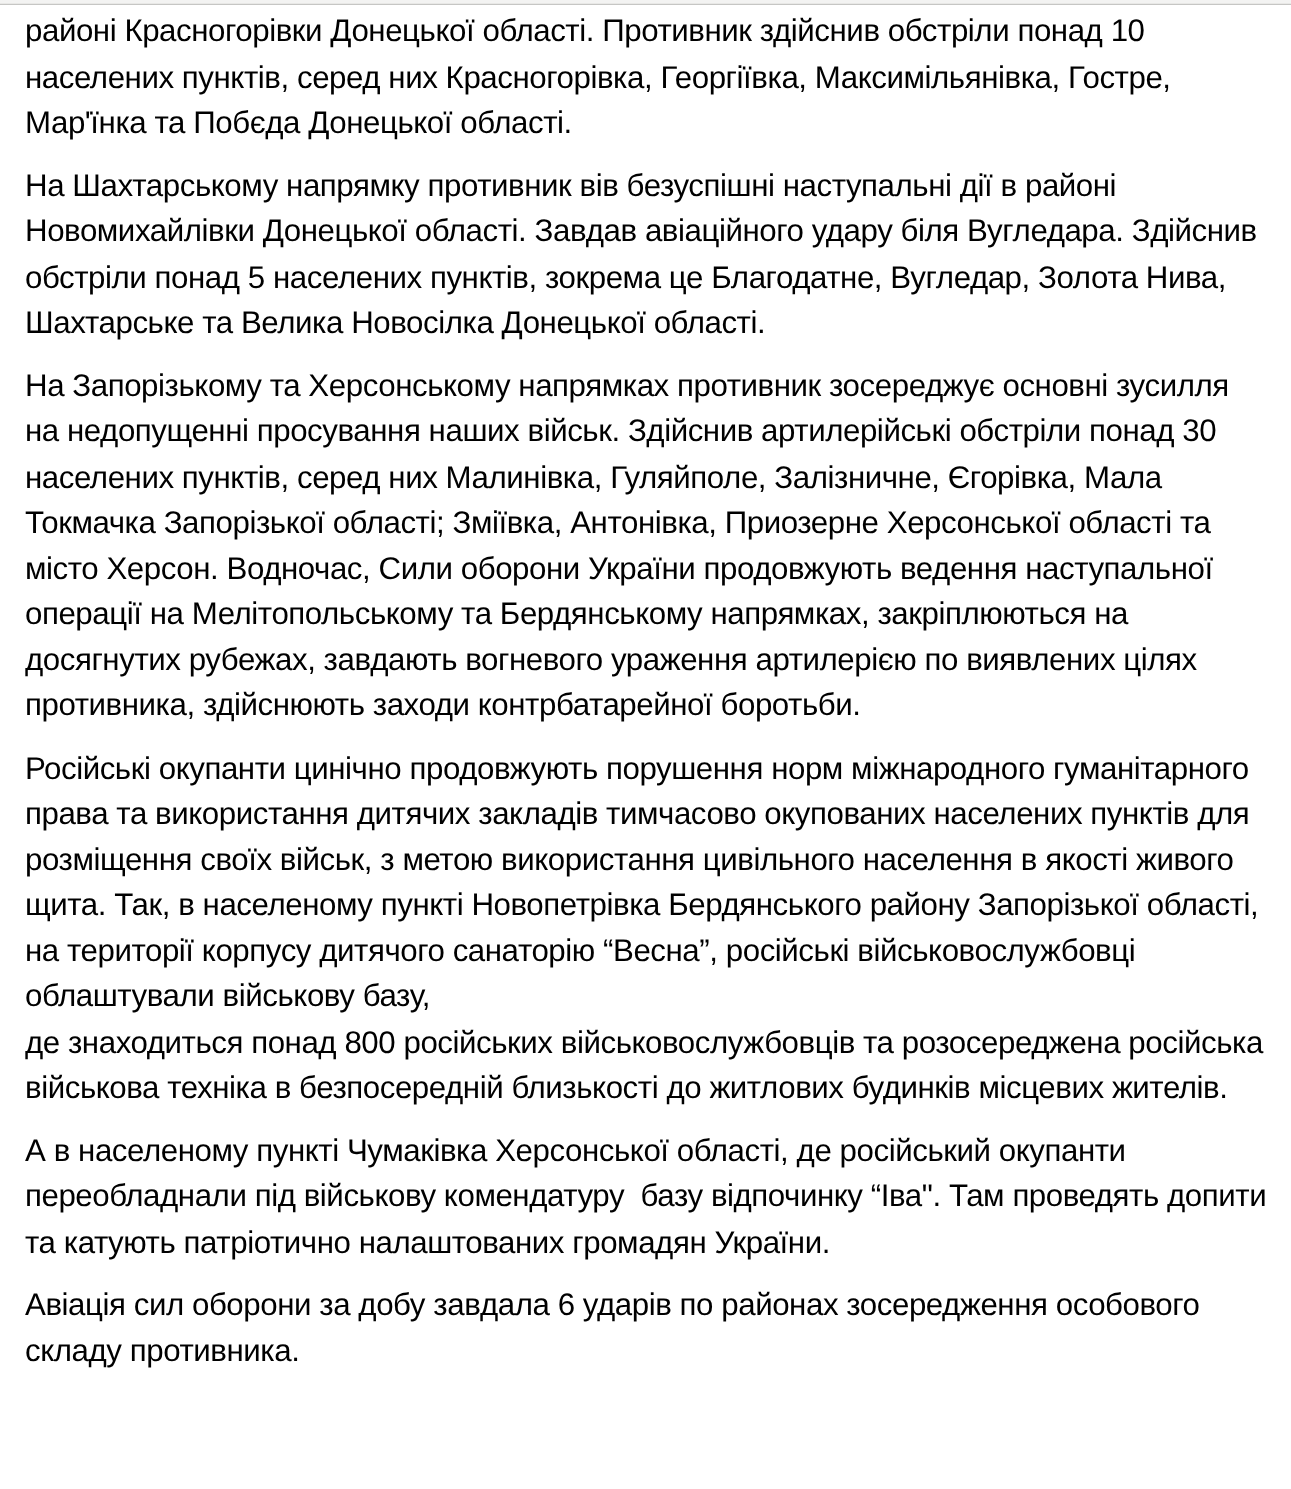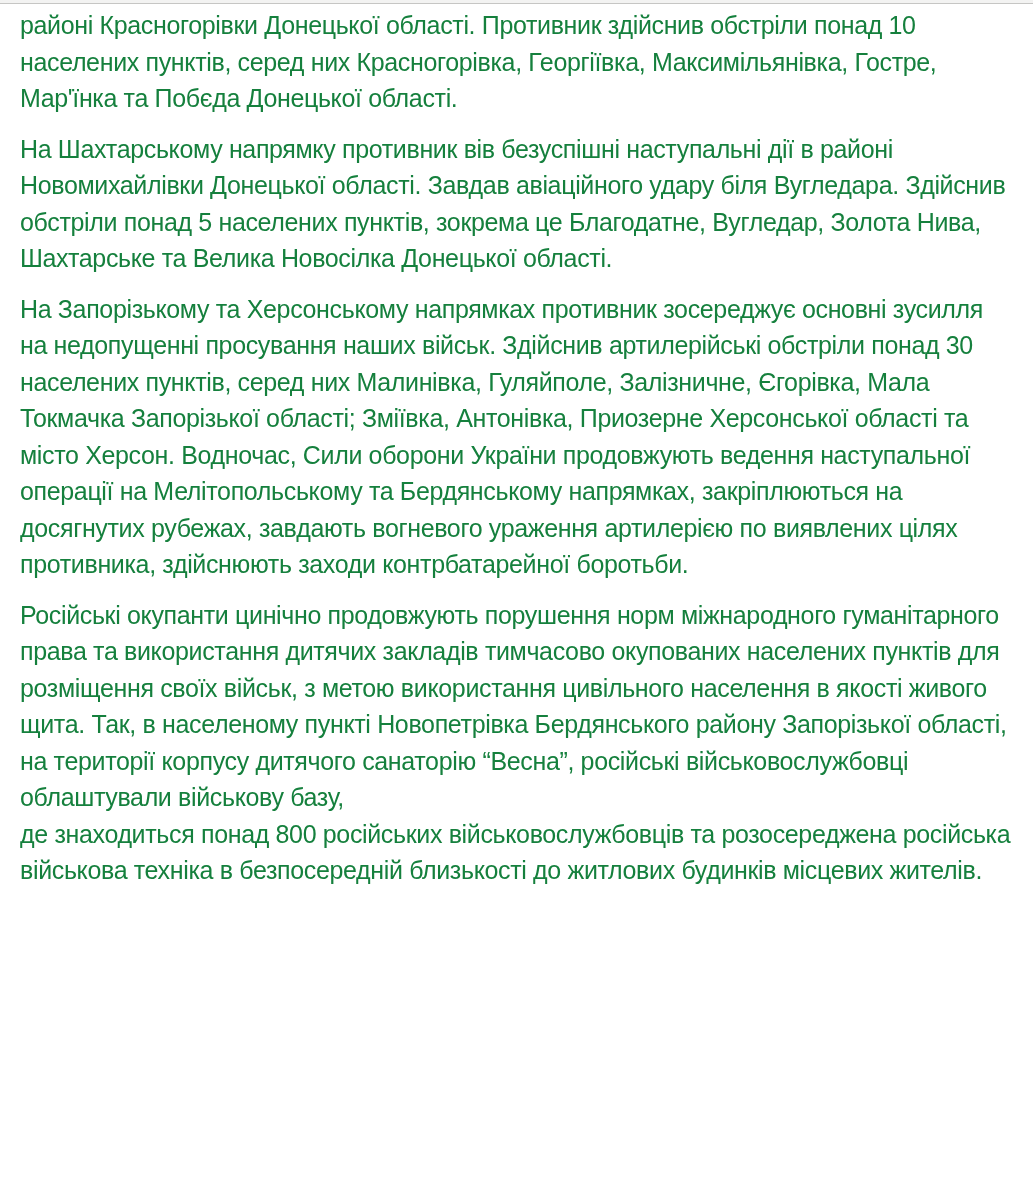--- a/index.html
+++ b/index.html
@@ -19,29 +19,31 @@
     border-bottom: 1px solid #c6c6c4;
   }
   .report-text {
     padding: 3px 20px 0 20px;
   }
   .report-text p {
     margin: 0 0 14px 0;
     font-size: 25px;
     line-height: 36.5px;
     letter-spacing: -0.35px;
-    color: #15803d;
+    color: #000000;
     white-space: pre-wrap;
     text-align: left;
   }
 </style>
 </head>
 <body>
 
 <div class="top-strip"></div>
 
 <div class="report-text">
   <p>районі Красногорівки Донецької області. Противник здійснив обстріли понад 10 населених пунктів, серед них Красногорівка, Георгіївка, Максимільянівка, Гостре, Мар'їнка та Побєда Донецької області.</p>
   <p>На Шахтарському напрямку противник вів безуспішні наступальні дії в районі Новомихайлівки Донецької області. Завдав авіаційного удару біля Вугледара. Здійснив обстріли понад 5 населених пунктів, зокрема це Благодатне, Вугледар, Золота Нива, Шахтарське та Велика Новосілка Донецької області.</p>
   <p>На Запорізькому та Херсонському напрямках противник зосереджує основні зусилля на недопущенні просування наших військ. Здійснив артилерійські обстріли понад 30 населених пунктів, серед них Малинівка, Гуляйполе, Залізничне, Єгорівка, Мала Токмачка Запорізької області; Зміївка, Антонівка, Приозерне Херсонської області та місто Херсон. Водночас, Сили оборони України продовжують ведення наступальної операції на Мелітопольському та Бердянському напрямках, закріплюються на досягнутих рубежах, завдають вогневого ураження артилерією по виявлених цілях противника, здійснюють заходи контрбатарейної боротьби.</p>
   <p>Російські окупанти цинічно продовжують порушення норм міжнародного гуманітарного права та використання дитячих закладів тимчасово окупованих населених пунктів для розміщення своїх військ, з метою використання цивільного населення в якості живого щита. Так, в населеному пункті Новопетрівка Бердянського району Запорізької області, на території корпусу дитячого санаторію “Весна”, російські військовослужбовці облаштували військову базу,
 де знаходиться понад 800 російських військовослужбовців та розосереджена російська військова техніка в безпосередній близькості до житлових будинків місцевих жителів.</p>
+  <p>А в населеному пункті Чумаківка Херсонської області, де російський окупанти переобладнали під військову комендатуру  базу відпочинку “Іва". Там проведять допити та катують патріотично налаштованих громадян України.</p>
+  <p>Авіація сил оборони за добу завдала 6 ударів по районах зосередження особового складу противника.</p>
 </div>
 
 </body></html>

